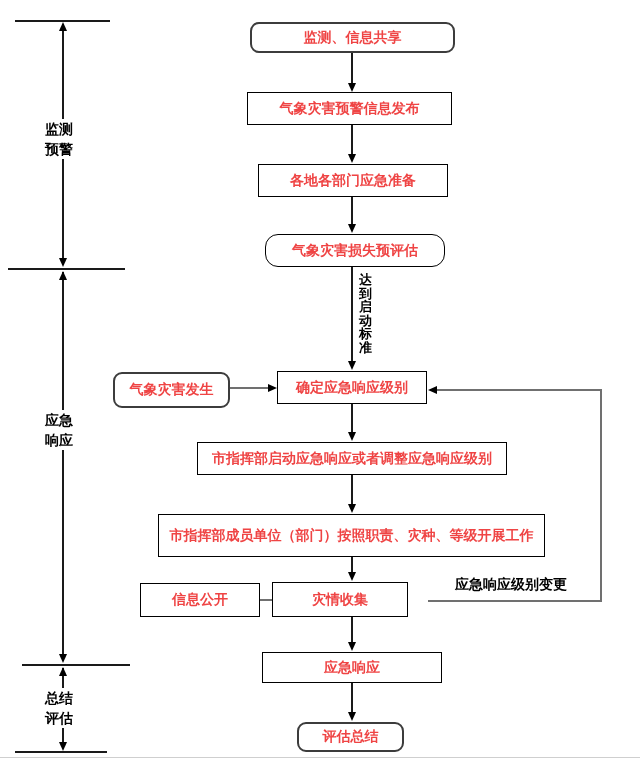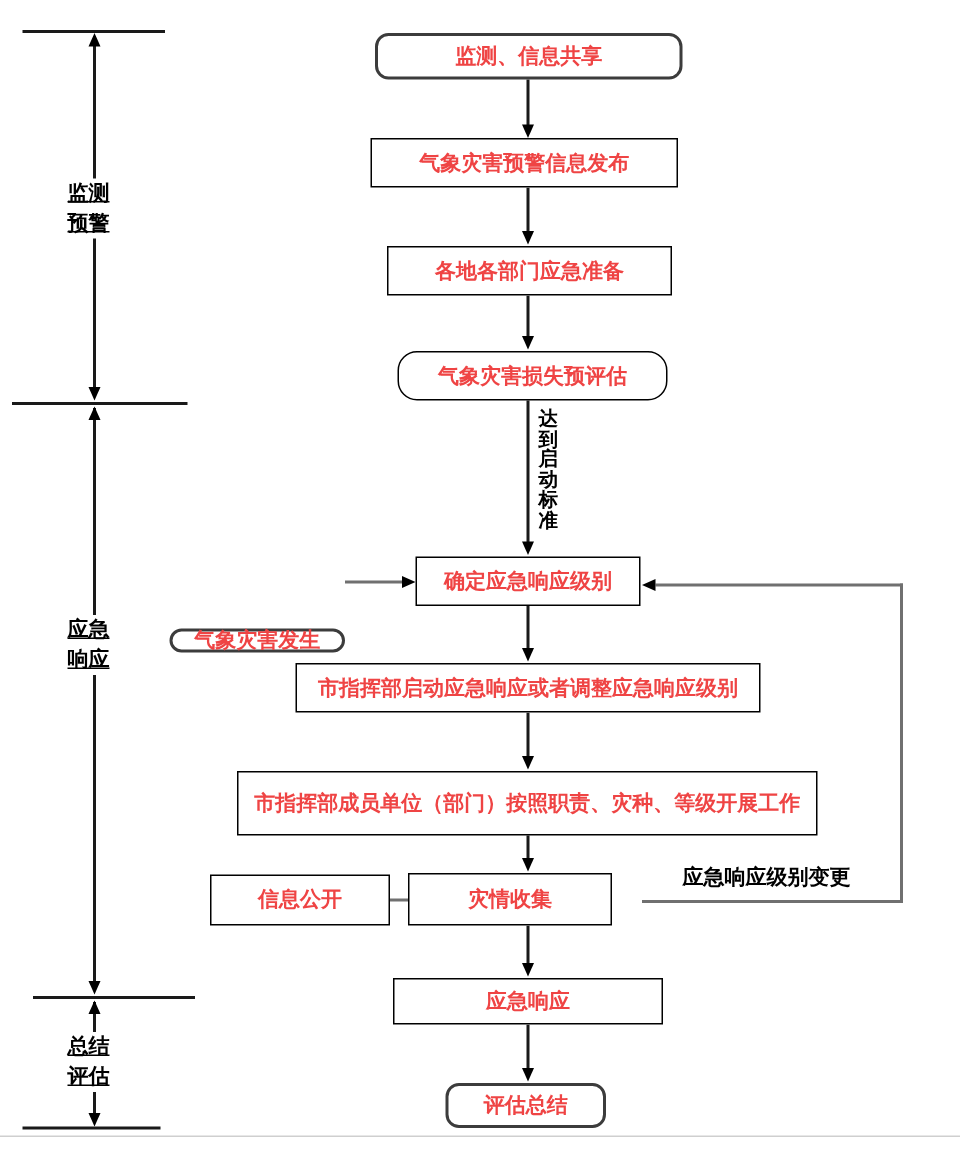--- a/index.html
+++ b/index.html
@@ -23,21 +23,21 @@
   .gray{background:#707070;}
   .arr{position:absolute;width:0;height:0;z-index:2;}
   .arr.down{border-left:4px solid transparent;border-right:4px solid transparent;border-top:9px solid #000;}
   .arr.up{border-left:4px solid transparent;border-right:4px solid transparent;border-bottom:9px solid #000;}
   .arr.left{border-top:4px solid transparent;border-bottom:4px solid transparent;border-right:9px solid #000;}
   .arr.right{border-top:4px solid transparent;border-bottom:4px solid transparent;border-left:9px solid #000;}
   .phase-label{
     position:absolute;width:30px;left:44px;
     font-size:14px;font-weight:bold;color:#000;
     line-height:20px;text-align:center;
-    word-break:break-all;background:#ffffff;z-index:3;text-decoration:underline;
+    word-break:break-all;background:#ffffff;z-index:3;
   }
   .vert-label{
     position:absolute;width:15px;
     font-size:13px;font-weight:bold;color:#000;
     line-height:13.5px;text-align:right;
     word-break:break-all;z-index:3;
   }
   .edge-label{
     position:absolute;font-size:14px;font-weight:bold;color:#000;
     white-space:nowrap;z-index:3;background:#fff;
@@ -112,18 +112,18 @@
   <div class="box" style="left:247px;top:92px;width:205px;height:33px;text-align:right;">气象灾害预警信息发布</div>
   <div class="box" style="left:258px;top:164px;width:190px;height:33px;">各地各部门应急准备</div>
   <div class="box" style="left:265px;top:234px;width:180px;height:33px;border-radius:13px;">气象灾害损失预评估</div>
   <div class="box" style="left:277px;top:371px;width:150px;height:33px;">确定应急响应级别</div>
   <div class="box" style="left:197px;top:442px;width:310px;height:33px;">市指挥部启动应急响应或者调整应急响应级别</div>
   <div class="box" style="left:158px;top:514px;width:387px;height:43px;">市指挥部成员单位（部门）按照职责、灾种、等级开展工作</div>
   <div class="box" style="left:272px;top:582px;width:136px;height:35px;">灾情收集</div>
   <div class="box" style="left:262px;top:652px;width:180px;height:31px;">应急响应</div>
   <div class="box rounded" style="left:297px;top:722px;width:107px;height:30px;">评估总结</div>
 
-  <div class="box rounded" style="left:113px;top:372px;width:117px;height:16px;margin-top:47px;">气象灾害发生</div>
+  <div class="box rounded" style="left:113px;top:372px;width:117px;height:36px;">气象灾害发生</div>
   <div class="box" style="left:112px;top:583px;width:120px;height:34px;margin-left:28px;">信息公开</div>
 
   <div class="page-edge" style="left:0;top:757px;width:640px;"></div>
 
 </div>
 
 </body></html>

